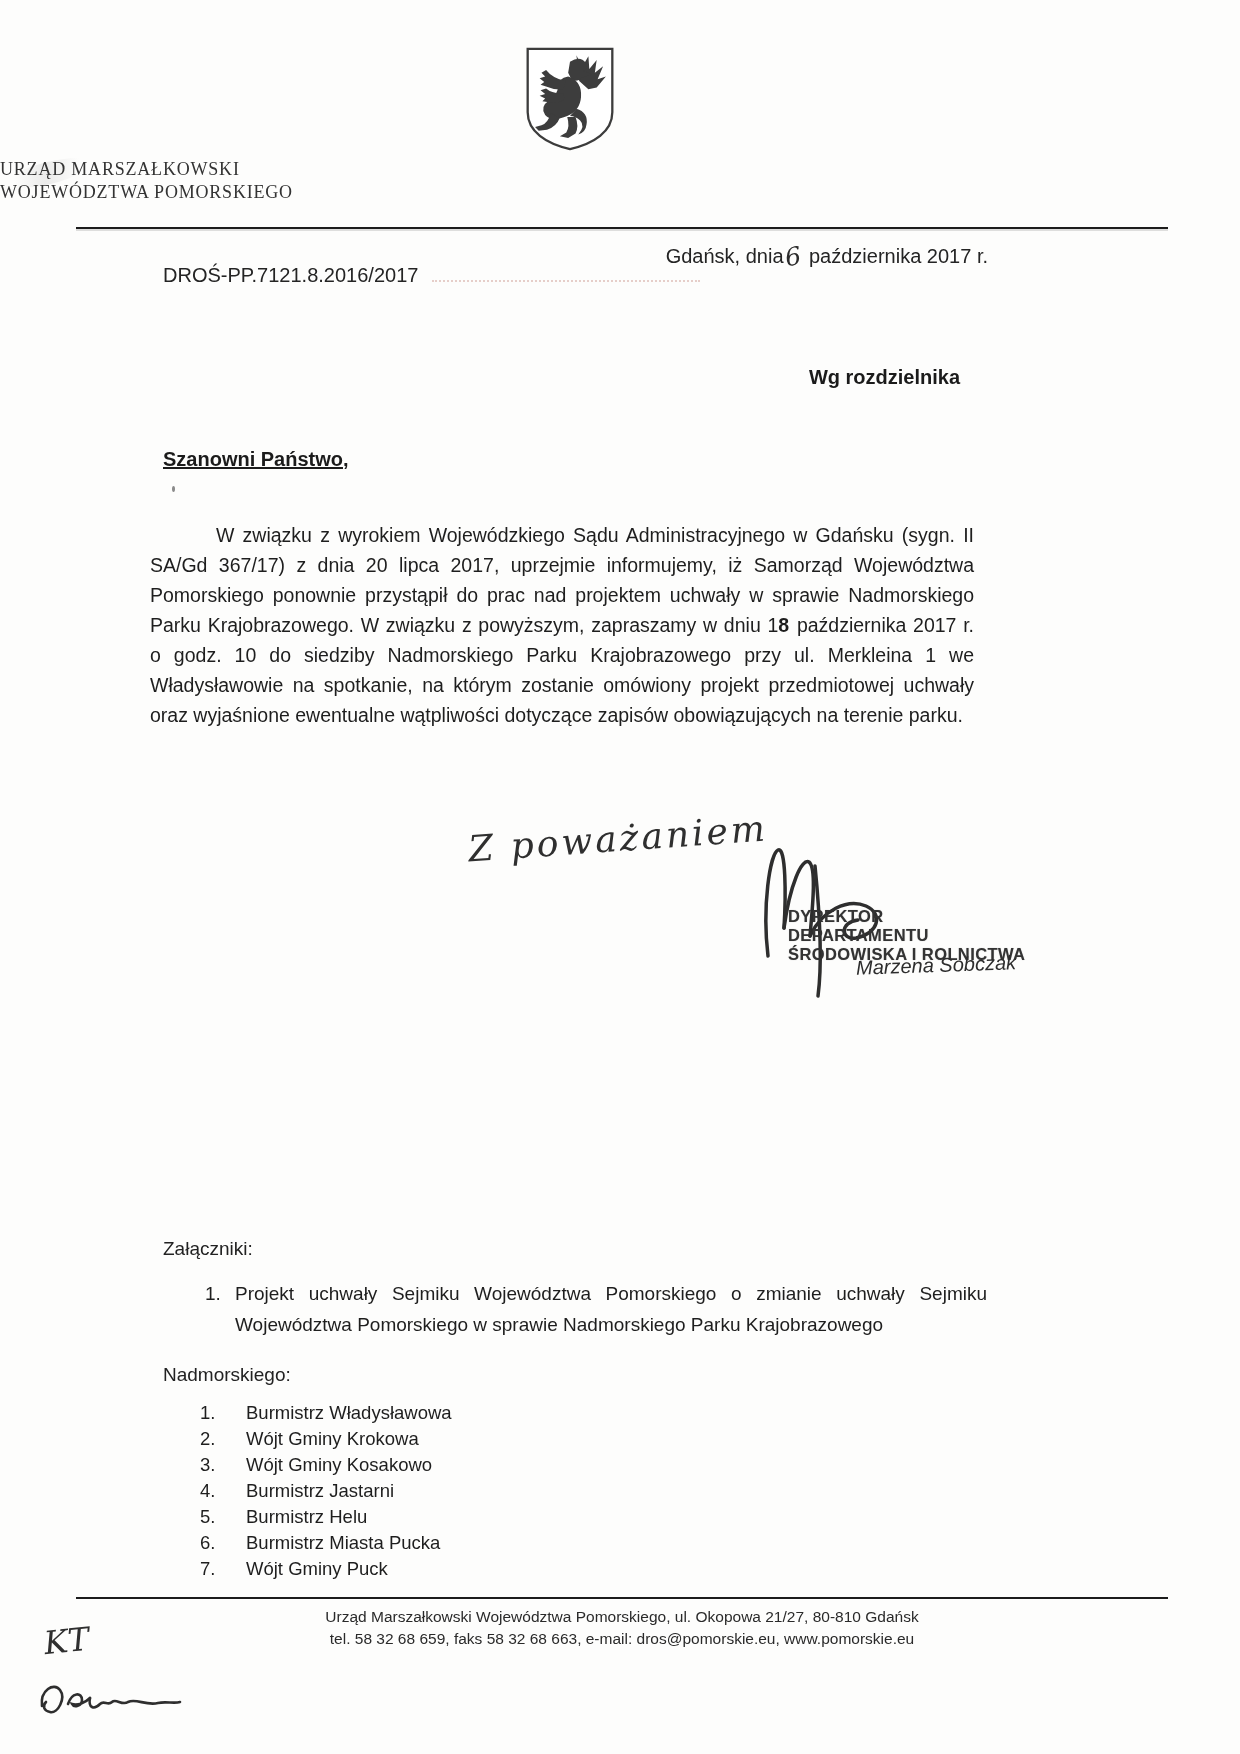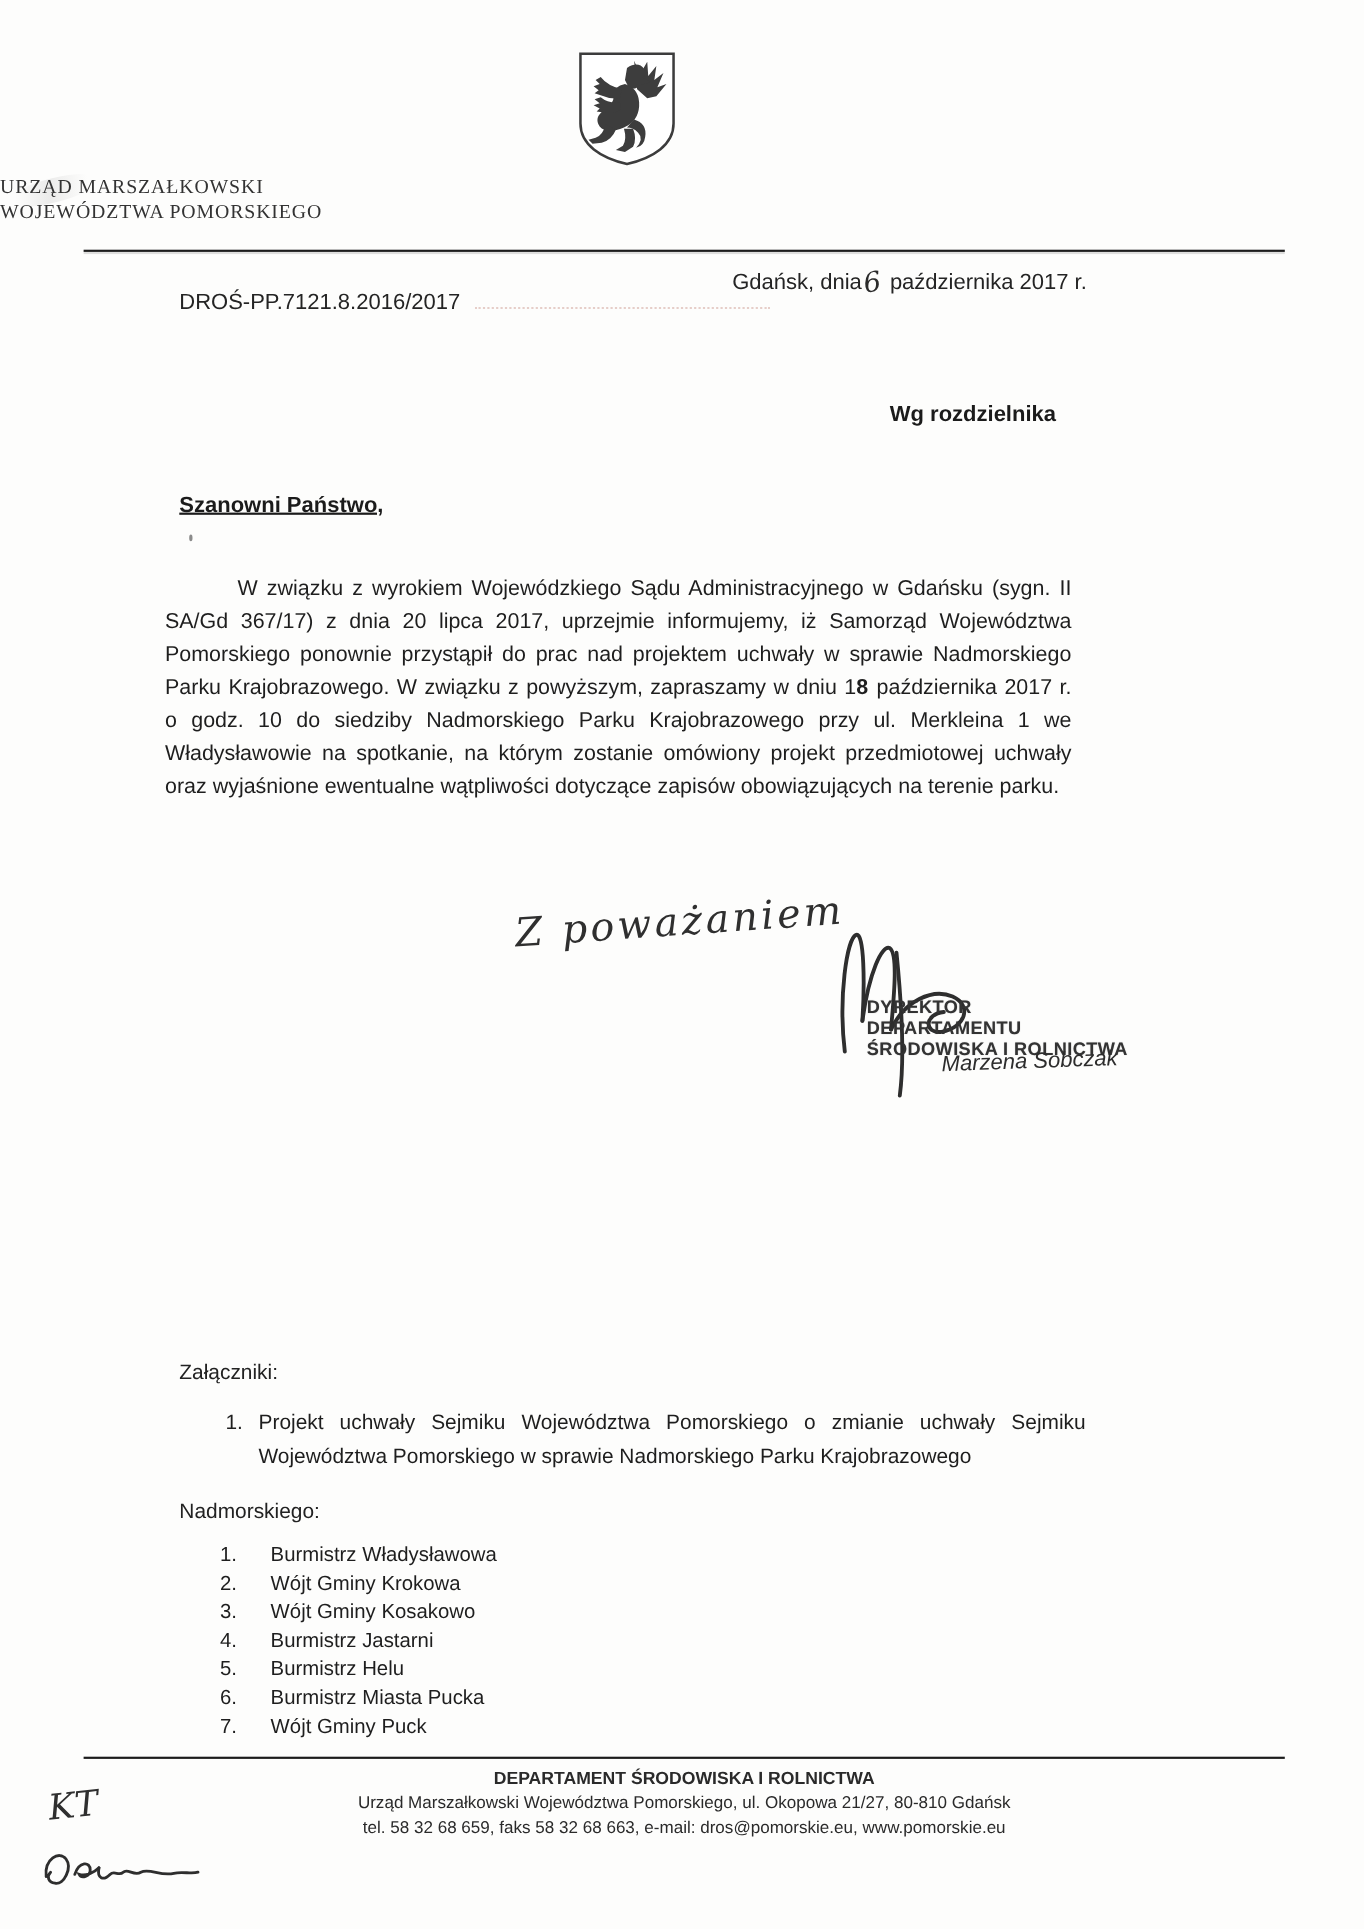--- a/index.html
+++ b/index.html
@@ -164,21 +164,20 @@
     </div>
     <div class="dist-row">
       <span class="num">7.</span>
       <span>Wójt Gminy Puck</span>
     </div>
   </div>
 
   <div class="rule rule-bottom"></div>
 
   <div class="footer">
-    <div class="dept">DEPARTAMENT ŚRODOWISKA I ROLNICTWA</div>
     <div class="addr">Urząd Marszałkowski Województwa Pomorskiego, ul. Okopowa 21/27, 80-810 Gdańsk</div>
     <div class="contact">tel. 58 32 68 659, faks 58 32 68 663, e-mail: dros@pomorskie.eu, www.pomorskie.eu</div>
   </div>
 
   <div class="initials handwriting">KT</div>
   <svg class="scrawl" viewBox="0 0 150 58" aria-hidden="true">
     <g fill="none" stroke="#2e2e2e" stroke-width="2.6" stroke-linecap="round">
       <path d="M8 30 C6 14 20 6 26 14 C32 22 24 38 16 36 C10 35 8 30 12 26"></path>
       <path d="M34 28 C38 16 48 16 48 24 C48 30 40 32 38 28 C44 30 52 26 56 22"></path>
       <path d="M56 22 C54 32 60 34 66 28 C70 24 74 30 78 26 C82 22 88 30 94 26 C102 22 112 30 124 27 C132 25 140 28 146 26"></path>

